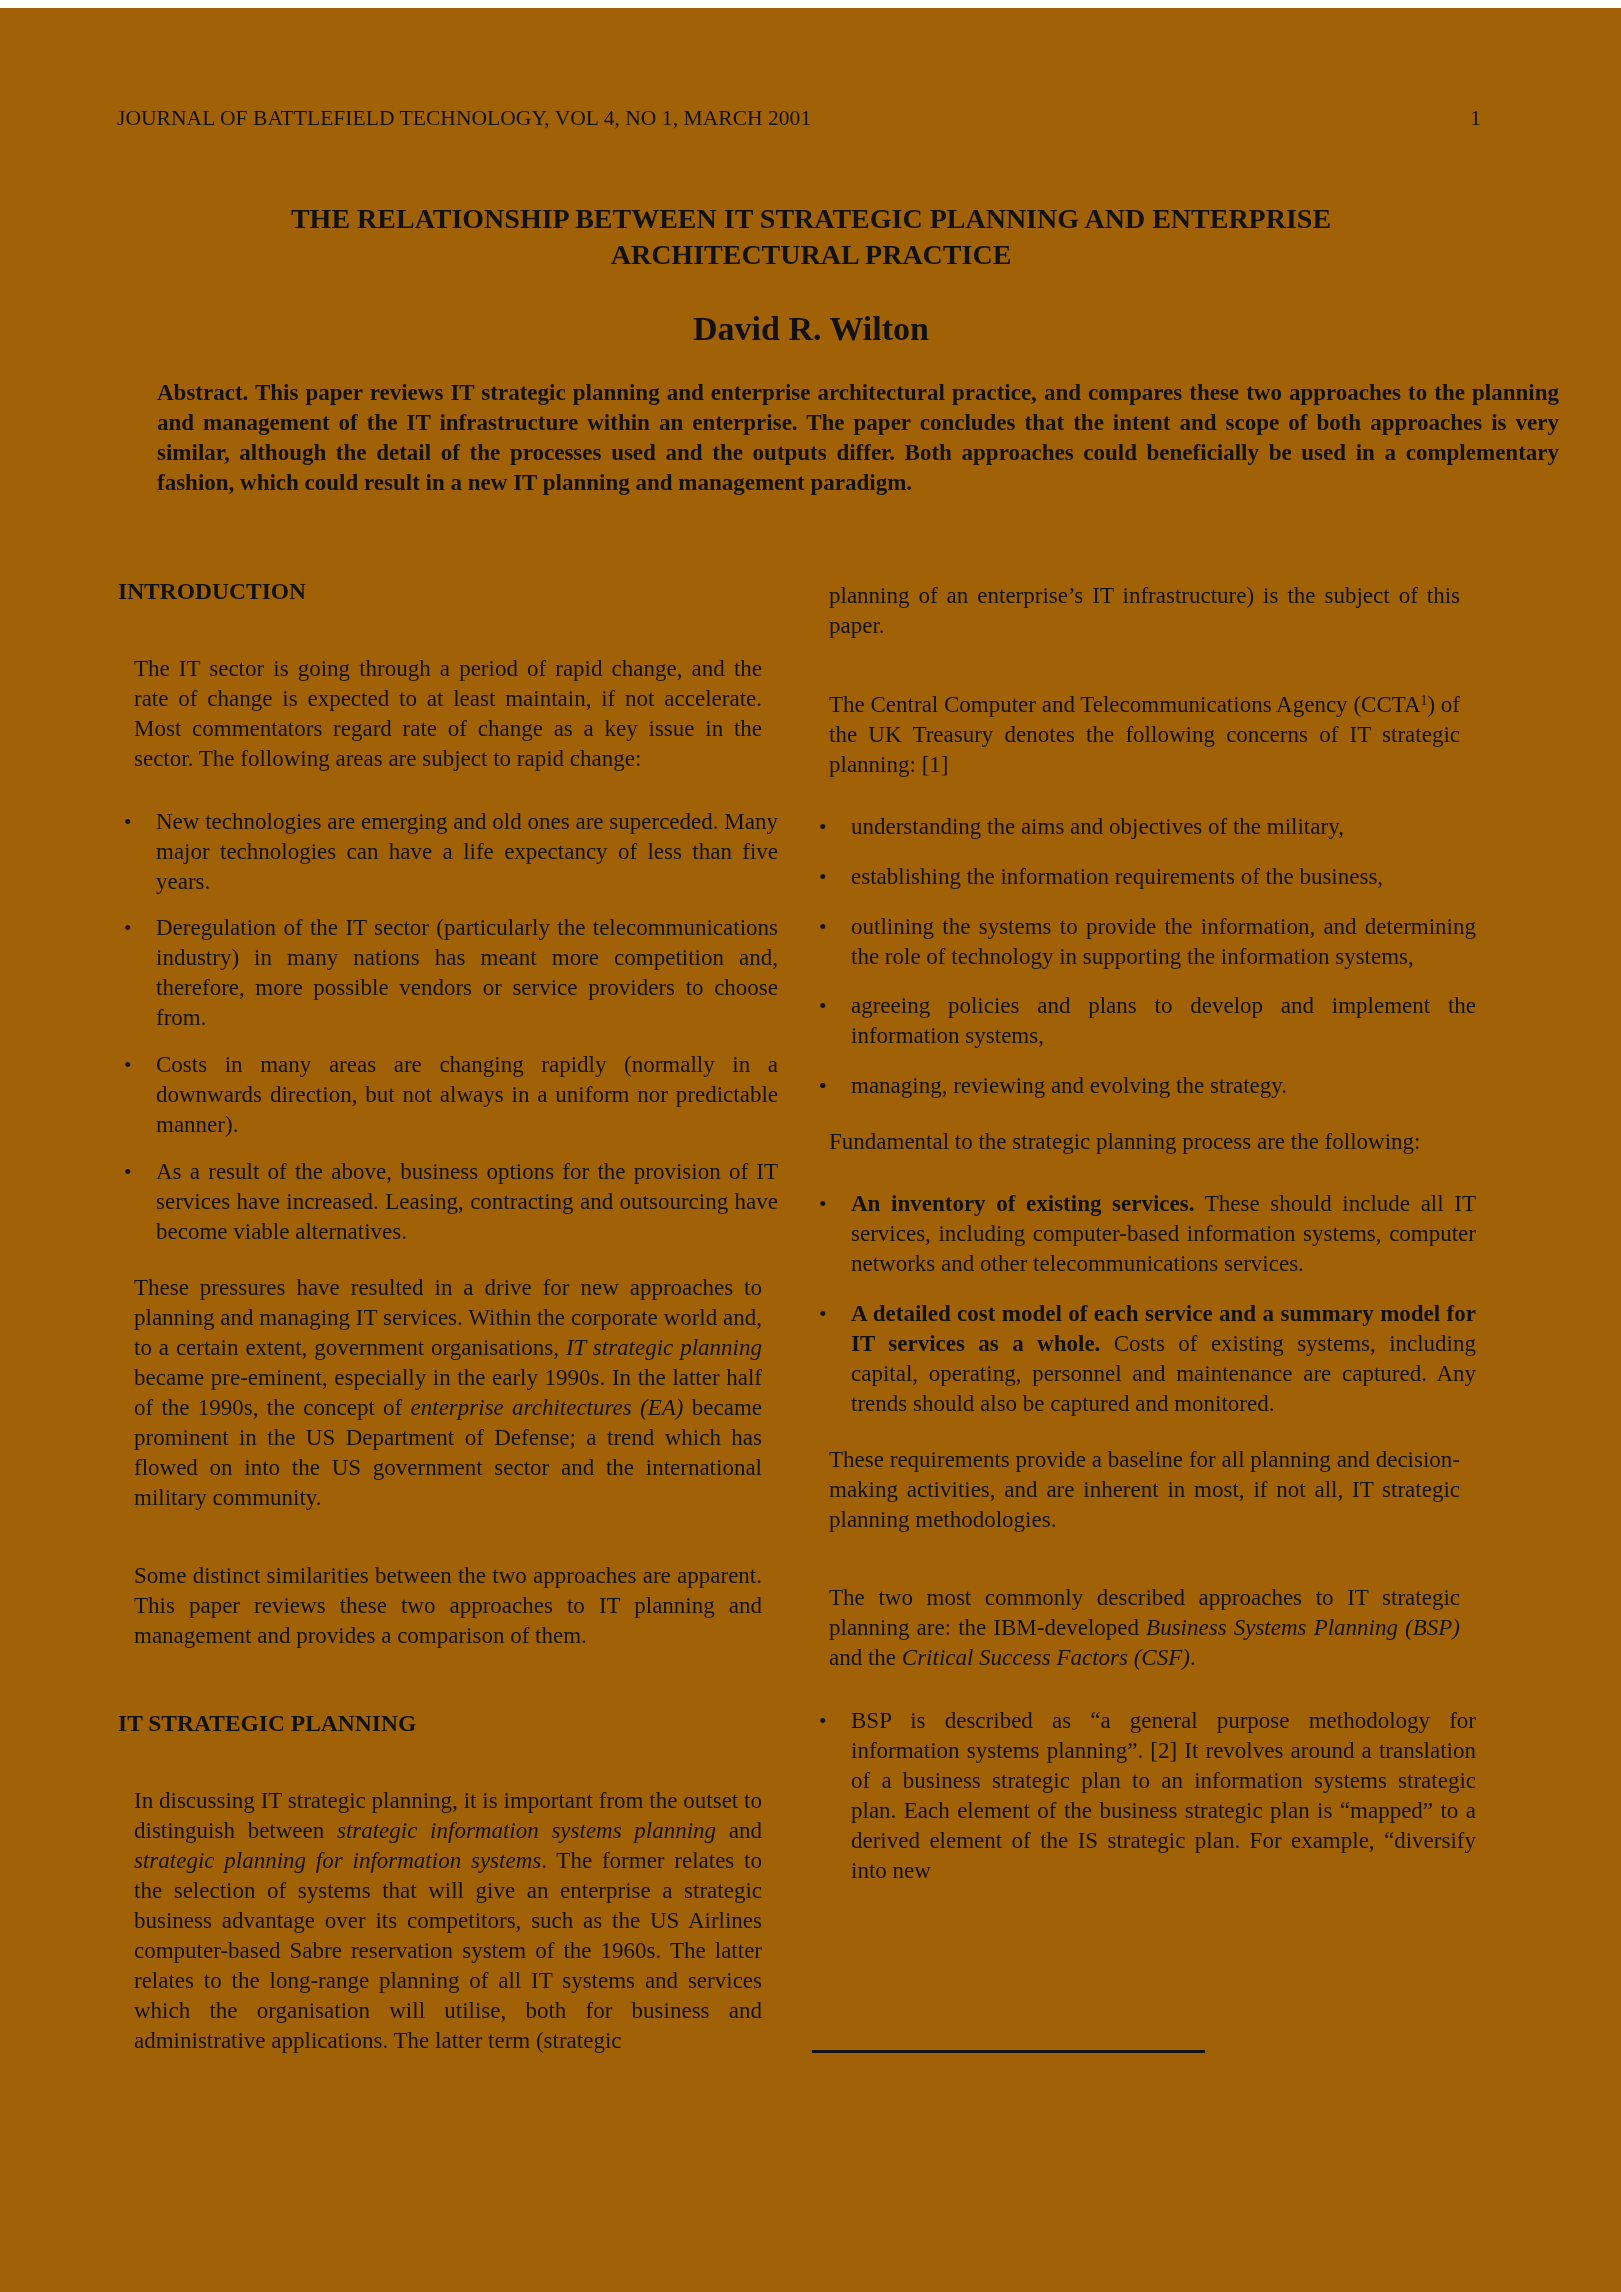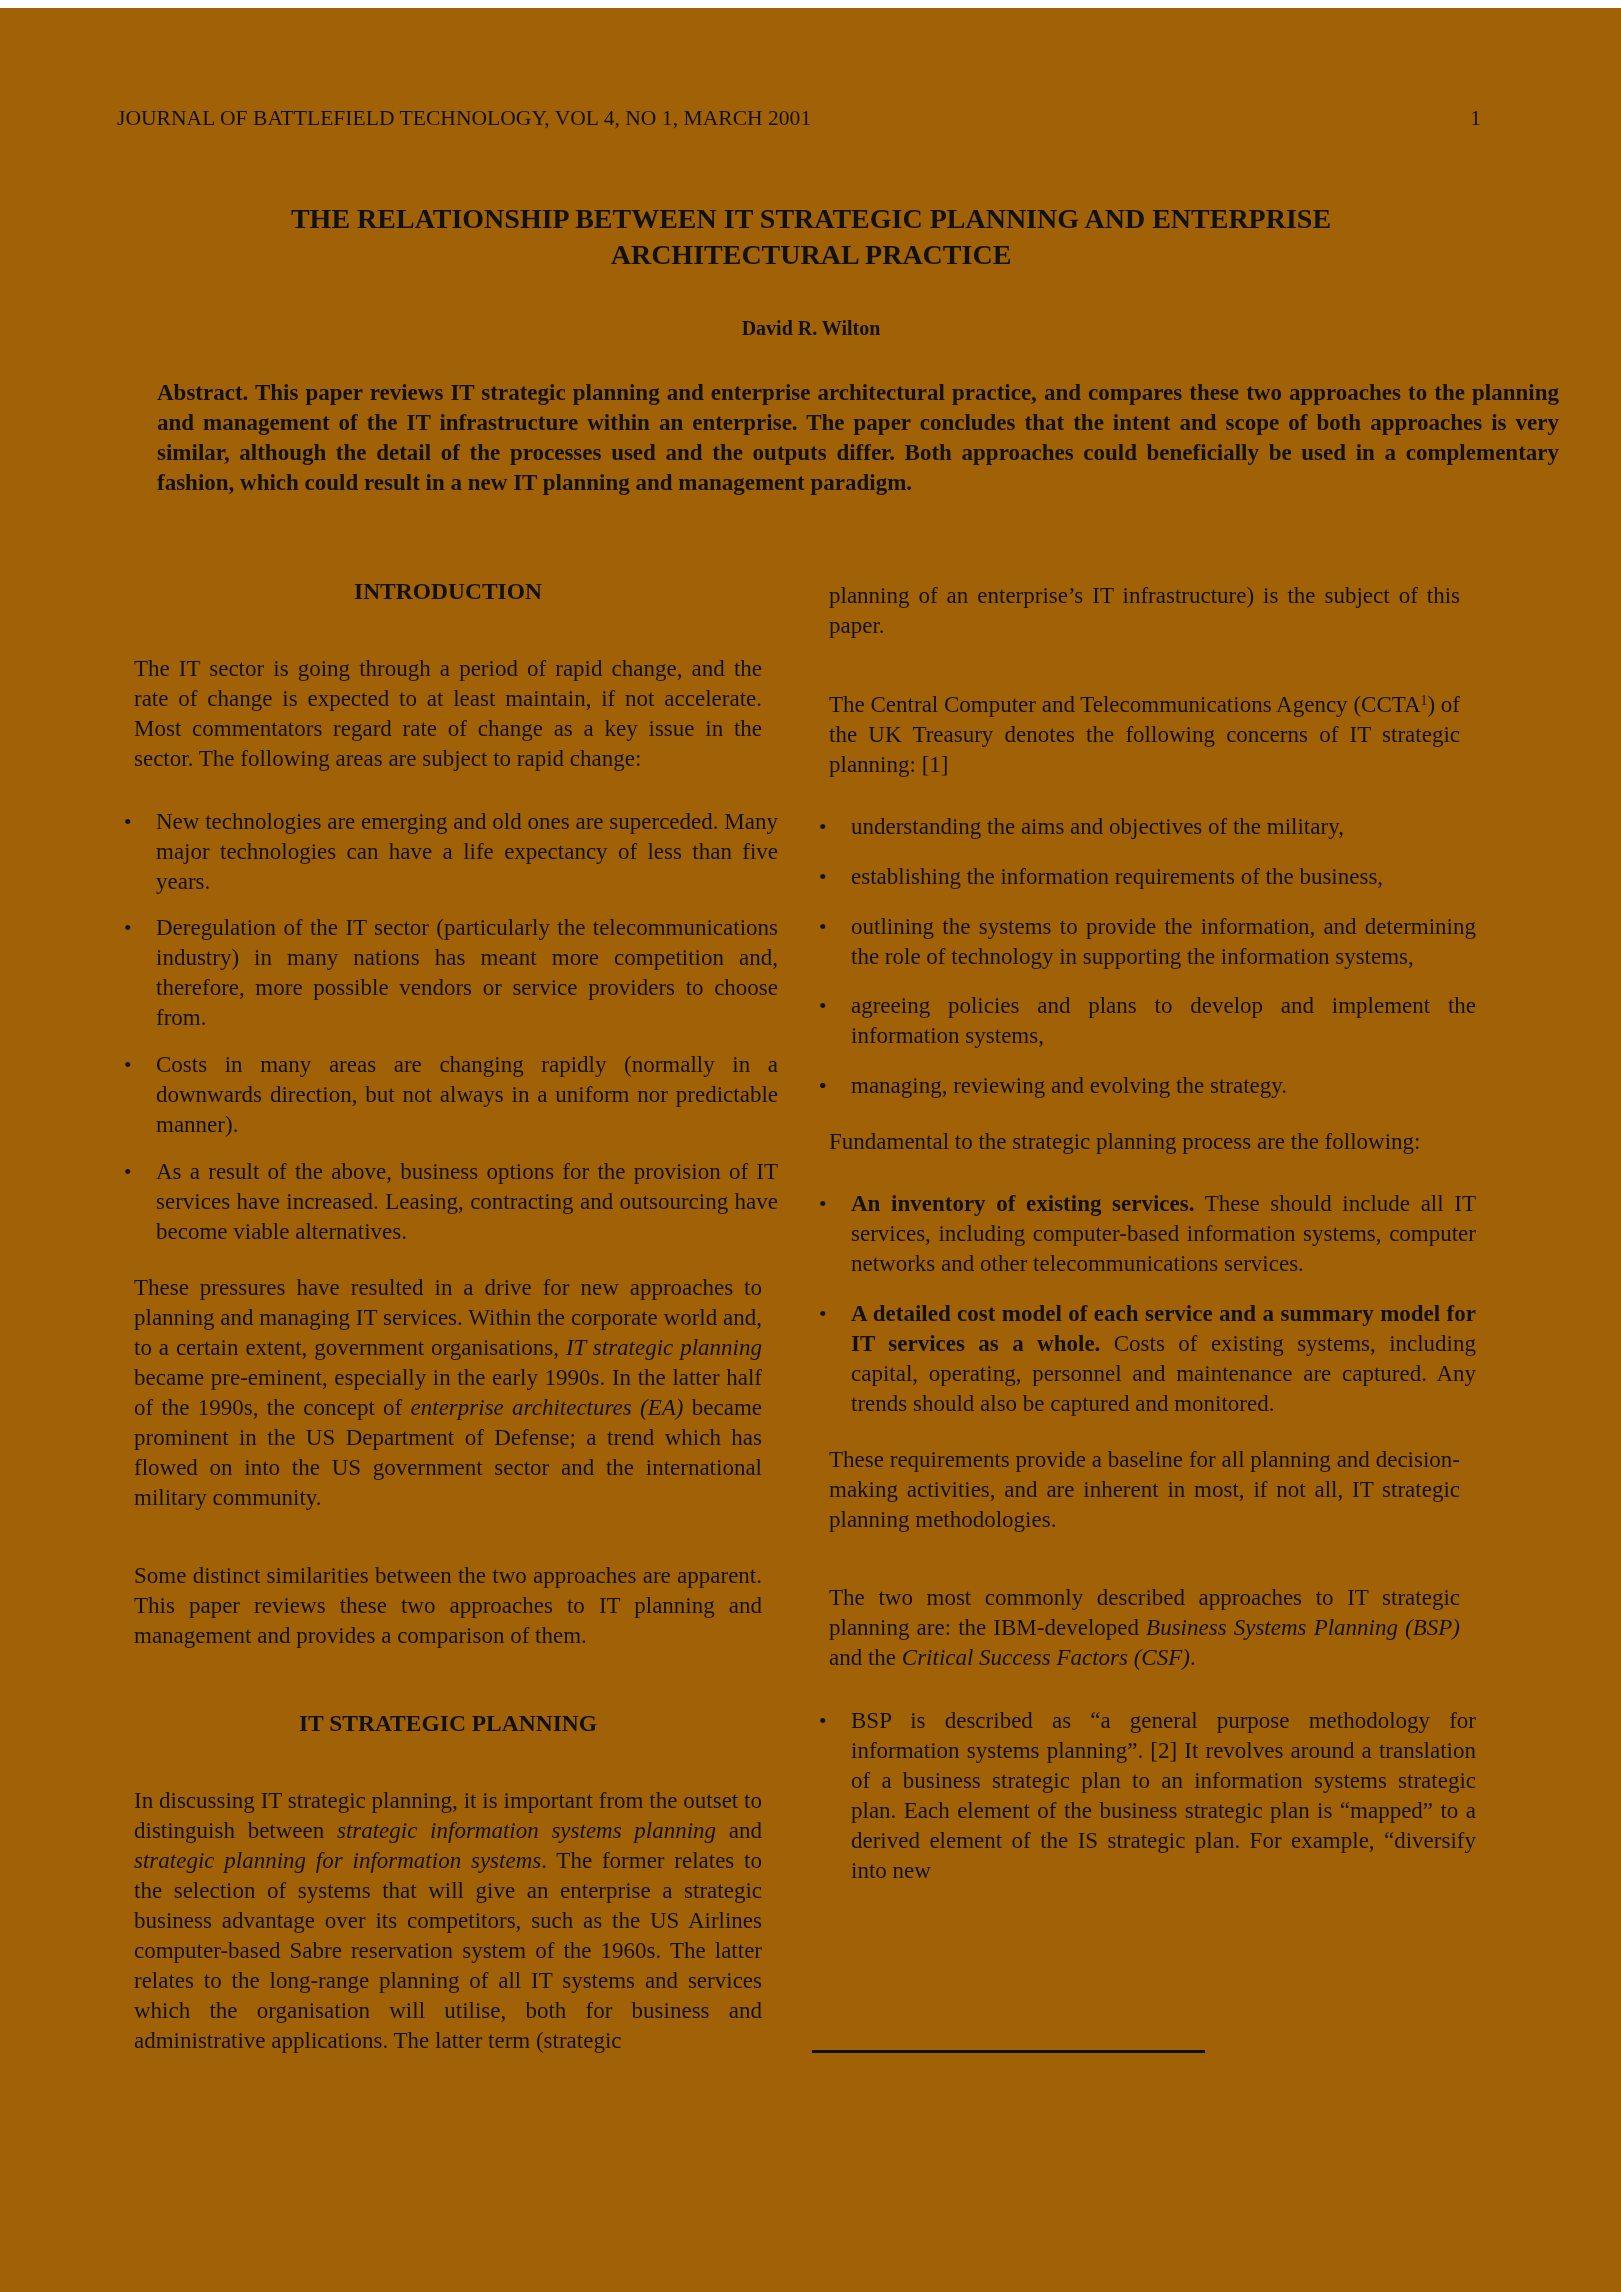--- a/index.html
+++ b/index.html
@@ -43,21 +43,21 @@
     font-size: 28px;
     line-height: 36px;
   }
   .author {
     position: absolute;
     left: 117px;
     top: 304px;
     width: 1388px;
     text-align: center;
     font-weight: bold;
-    font-size: 20px;
+    font-size: 34px;
     line-height: 33px;
   }
   .abstract {
     position: absolute;
     left: 117px;
     top: 370px;
     width: 1402px;
     font-weight: bold;
     font-size: 23px;
     line-height: 30px;
@@ -67,21 +67,20 @@
 
   .col {
     position: absolute;
     font-size: 23px;
     line-height: 30px;
   }
   .col-left { left: 118px; top: 568px; width: 660px; }
   .col-right { left: 813px; top: 557px; width: 663px; }
 
   .sec-heading {
-    text-align: center;
     font-weight: bold;
     font-size: 23.5px;
     line-height: 30px;
     margin: 0;
   }
   p.body {
     margin: 16px;
     text-align: justify;
   }
   ul.bullets {

